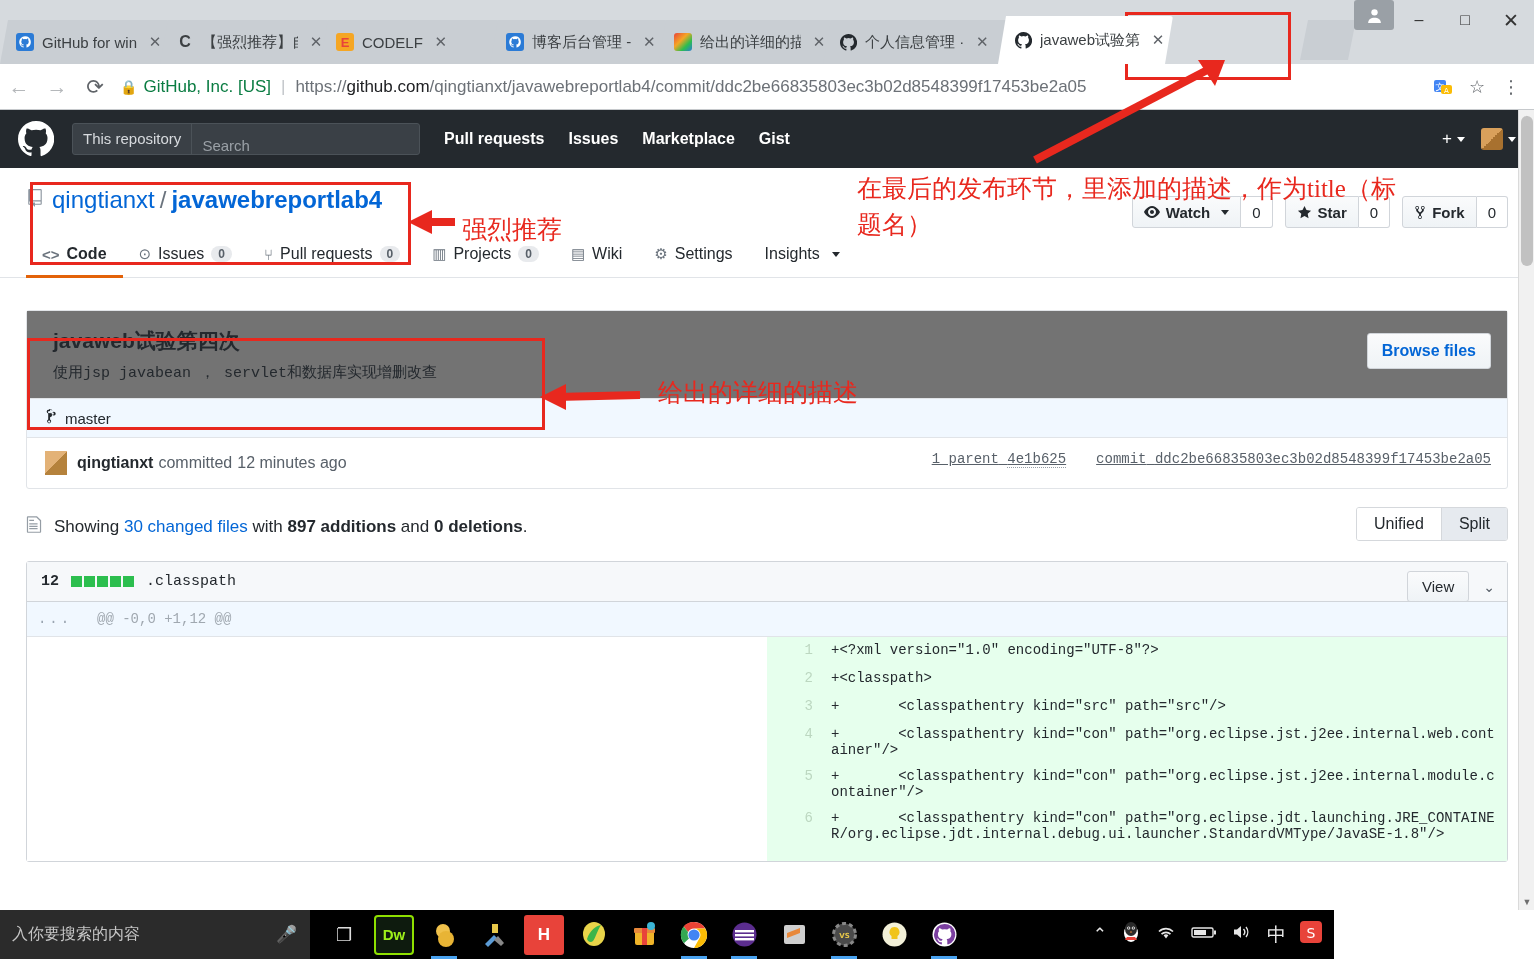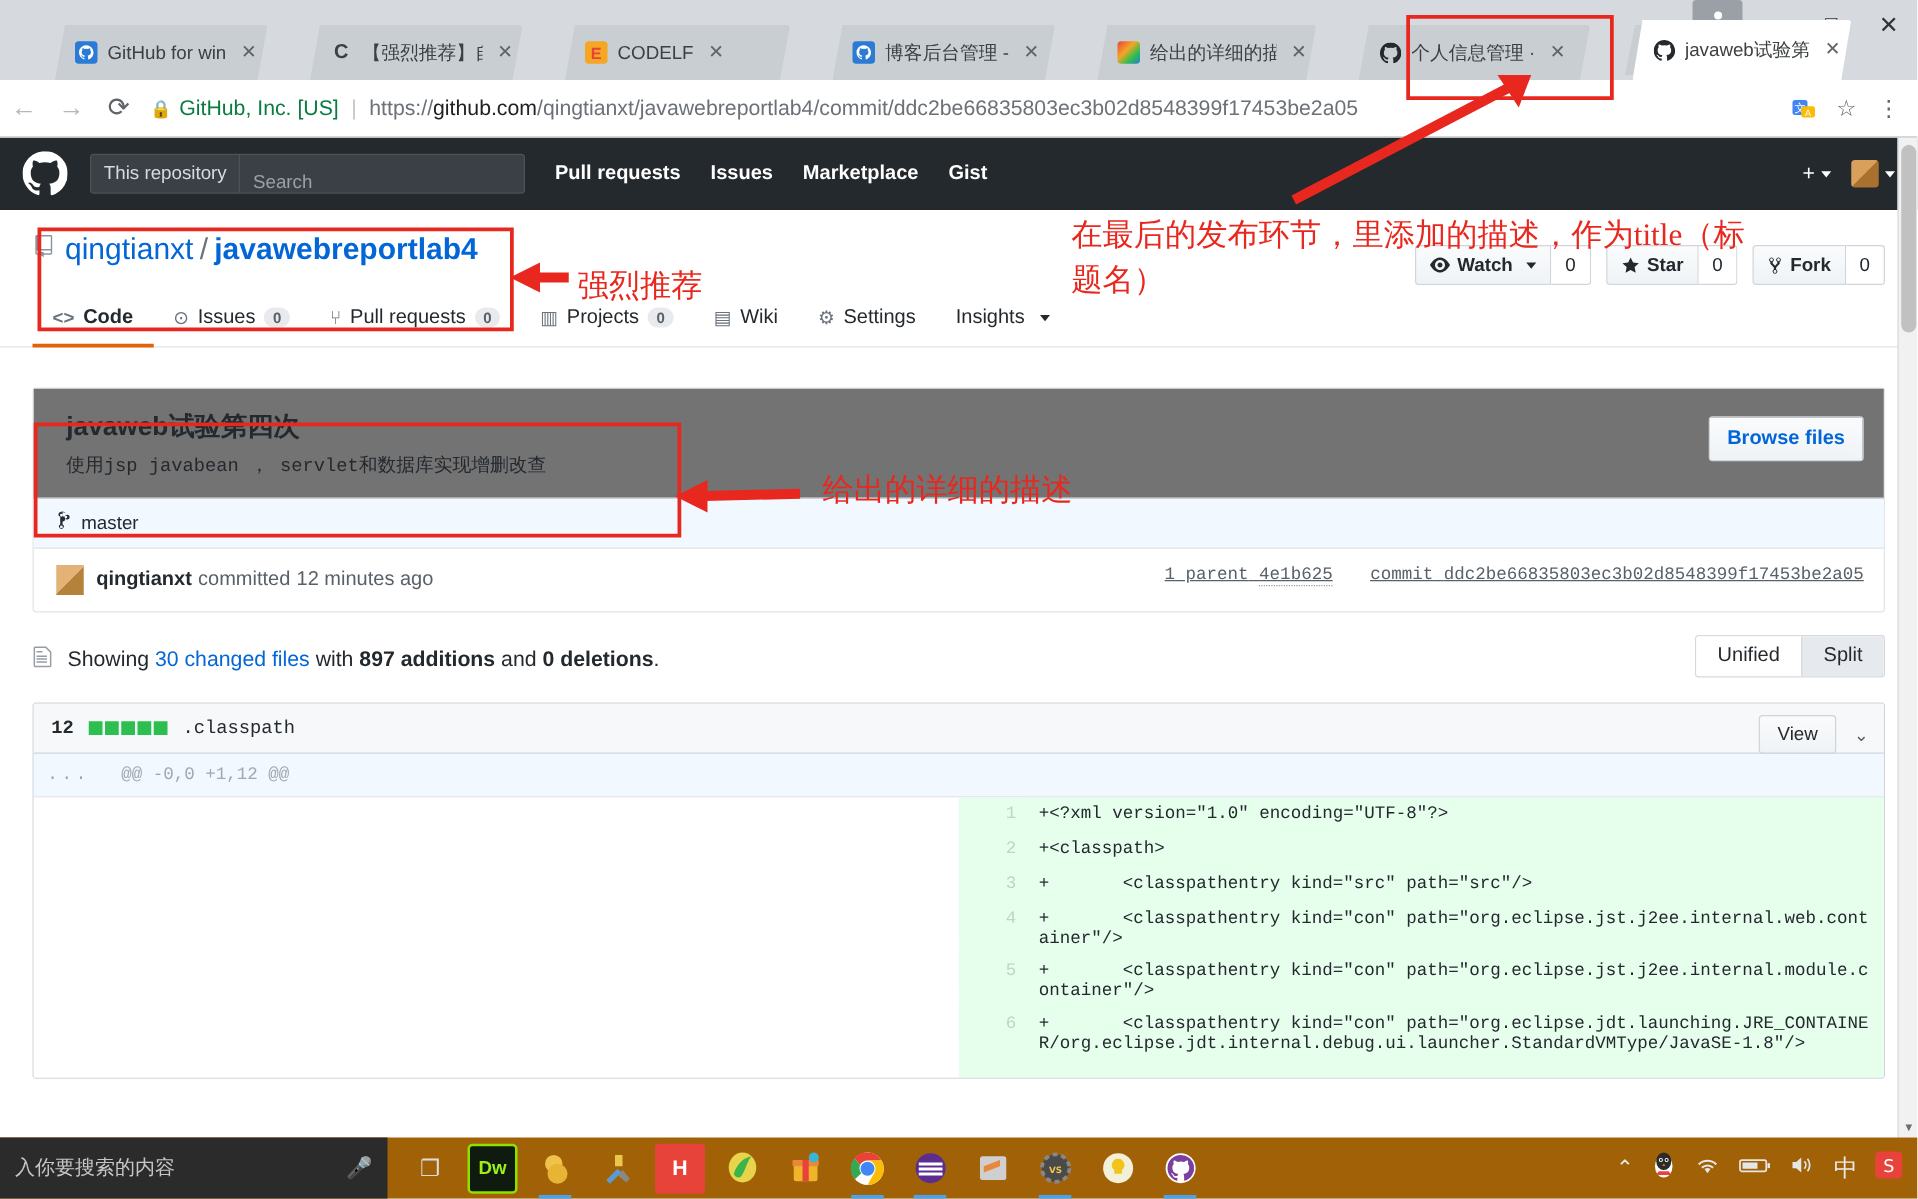--- a/index.html
+++ b/index.html
@@ -26,21 +26,20 @@
     display: flex; align-items: center;
     padding: 0 6px 0 16px;
     background: #c9ced3;
     color: #3c4043;
     font-size: 15px;
     border-top-left-radius: 3px; border-top-right-radius: 3px;
     transform: skewX(0deg);
     margin-right: -10px;
     clip-path: polygon(8px 0, 100% 0, calc(100% - 8px) 100%, 0 100%);
     min-width: 70px;
-    margin-left: 44px;
   }
   .tab.active { background: #fff; z-index: 5; height: 48px; }
   .tab .favicon {
     width: 18px; height: 18px; margin-right: 8px; flex: none;
     border-radius: 3px; display: flex; align-items: center;
     justify-content: center; font-size: 12px; color: #fff;
     overflow: hidden;
   }
   .tab .tab-title {
     white-space: nowrap; overflow: hidden;
@@ -281,22 +280,22 @@
     background: #c1c1c1; border-radius: 6px;
   }
   .scroll-up, .scroll-down {
     position: absolute; left: 0; width: 16px; height: 16px;
     color: #6e6e6e; font-size: 9px; text-align: center; line-height: 16px;
   }
   .scroll-up { top: 0; } .scroll-down { bottom: 0; }
 
   
   .taskbar {
-    position: absolute; left: 0; bottom: 0; width: 1534px; height: 49px;
-    background: #a16207; display: flex; align-items: center;
+    position: absolute; left: 0; bottom: 0; width: 1334px; height: 49px;
+    background: #000000; display: flex; align-items: center;
   }
   .search-field {
     width: 310px; height: 49px; background: #2b2b2b;
     display: flex; align-items: center; padding: 0 12px; color: #c6c6c6;
     font-size: 16px; justify-content: space-between;
   }
   .mic { font-size: 17px; color: #cfcfcf; }
   .tb-icons { display: flex; align-items: center; gap: 10px; margin-left: 14px; }
   .tb-ico {
     width: 40px; height: 40px; border-radius: 4px;

